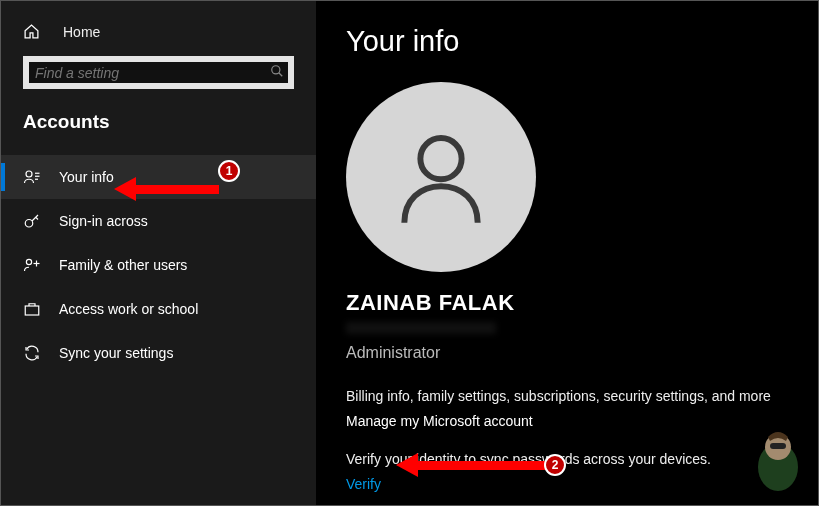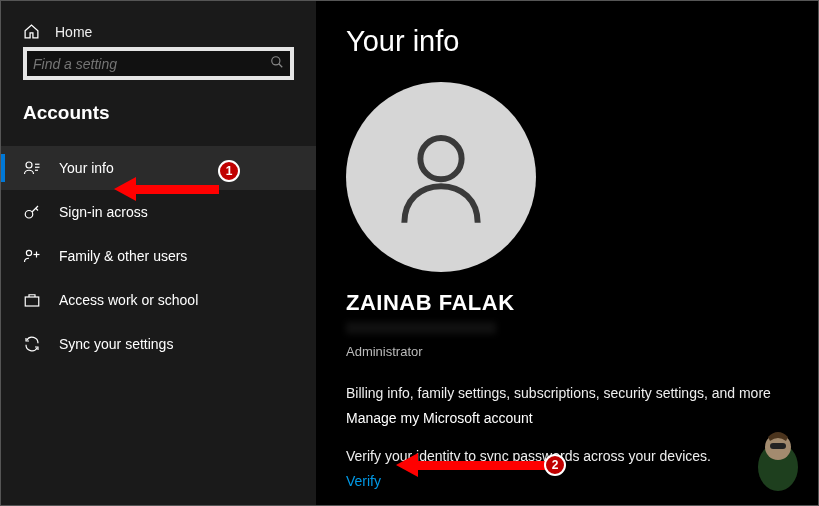--- a/index.html
+++ b/index.html
@@ -22,41 +22,41 @@
     }
     .sidebar {
       width: 315px;
       background: #1a1a1a;
       color: #fff;
       padding: 18px 0 0 0;
     }
     .home-row {
       display: flex;
       align-items: center;
-      padding: 4px 22px 7px 22px;
-      gap: 14px;
+      padding: 4px 22px 16px 22px;
+      gap: 22px;
       cursor: pointer;
     }
     .home-row .icon-slot {
       width: 18px;
       display: flex;
       align-items: center;
     }
     .home-label {
       font-size: 14px;
       color: #eee;
     }
     .search-wrap {
       padding: 0 22px 18px 22px;
     }
     .search-input {
       width: 100%;
       height: 33px;
       background: #111;
-      border: 4px solid #e5e5e5;
+      border: 6px solid #e5e5e5;
       color: #aaa;
       font-size: 14px;
       padding: 0 30px 0 6px;
       font-style: italic;
     }
     .search-box {
       position: relative;
     }
     .search-icon-pos {
       position: absolute;
@@ -131,21 +131,21 @@
     }
     .email-blur {
       width: 150px;
       height: 12px;
       background: #222;
       filter: blur(3px);
       opacity: 0.5;
       margin-bottom: 10px;
     }
     .role {
-      font-size: 13px;
+      font-size: 16px;
       color: #bbb;
       margin-bottom: 26px;
     }
     .desc {
       font-size: 14px;
       color: #eee;
       margin-bottom: 8px;
     }
     .link {
       font-size: 14px;

